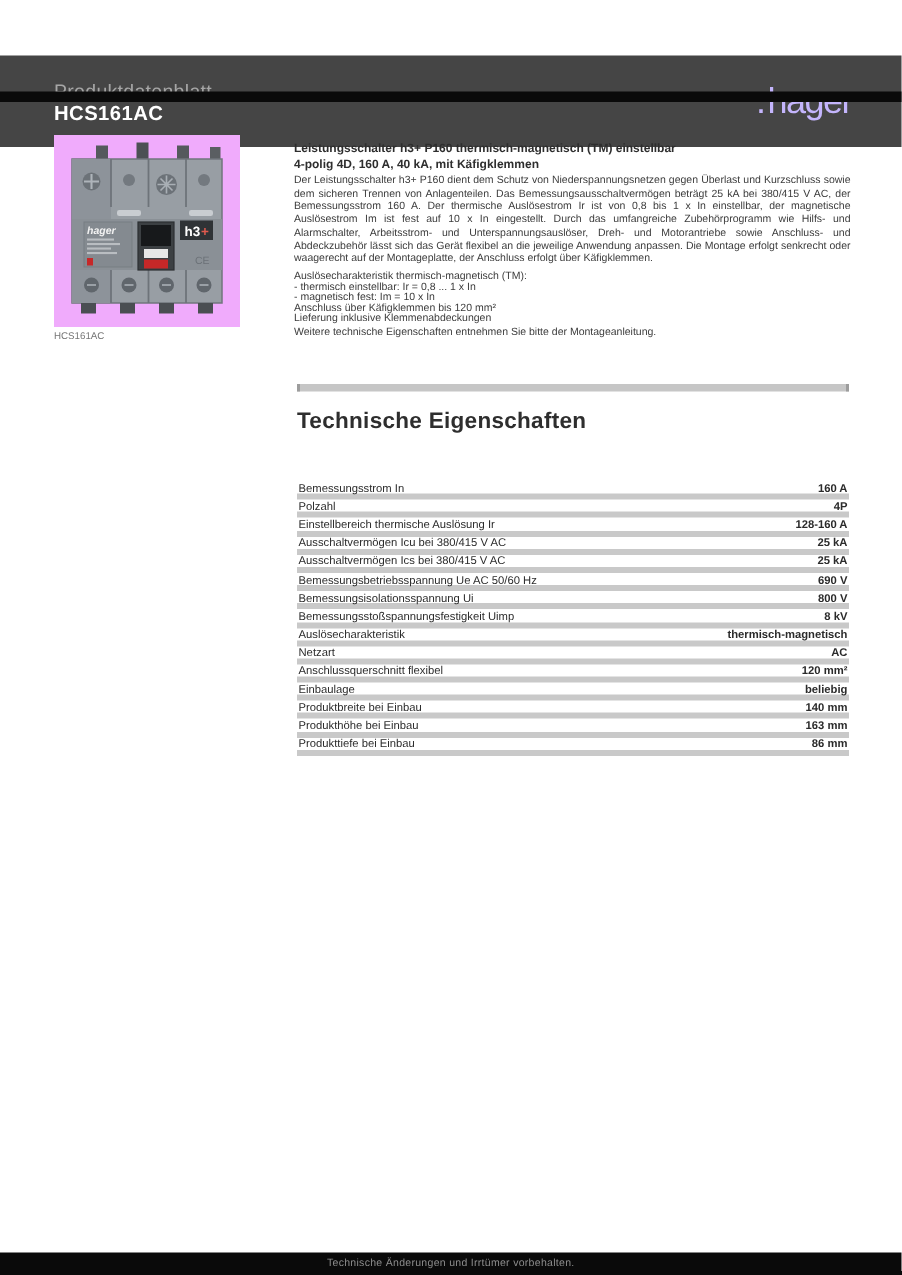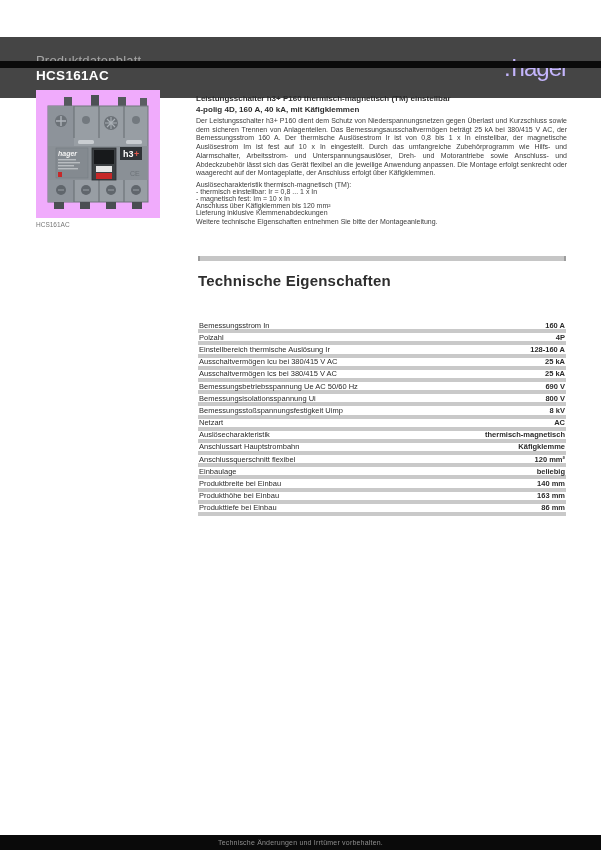--- a/index.html
+++ b/index.html
@@ -233,33 +233,29 @@
       <span class="label">Bemessungsisolationsspannung Ui</span>
       <span class="value">800 V</span>
     </div>
 
     <div class="char-row">
       <span class="label">Bemessungsstoßspannungsfestigkeit Uimp</span>
       <span class="value">8 kV</span>
     </div>
 
     <div class="char-row">
+      <span class="label">Auslösecharakteristik</span>
+      <span class="value">thermisch-magnetisch</span>
+    </div>
+
+    <div class="char-row">
       <span class="label">Netzart</span>
       <span class="value">AC</span>
     </div>
 
-    <div class="char-row">
-      <span class="label">Auslösecharakteristik</span>
-      <span class="value">thermisch-magnetisch</span>
-    </div>
-
-    <div class="char-row">
-      <span class="label">Anschlussart Hauptstrombahn</span>
-      <span class="value">Käfigklemme</span>
-    </div>
 
     <div class="char-row">
       <span class="label">Anschlussquerschnitt flexibel</span>
       <span class="value">120 mm²</span>
     </div>
 
 
 
 
     <div class="char-row">

